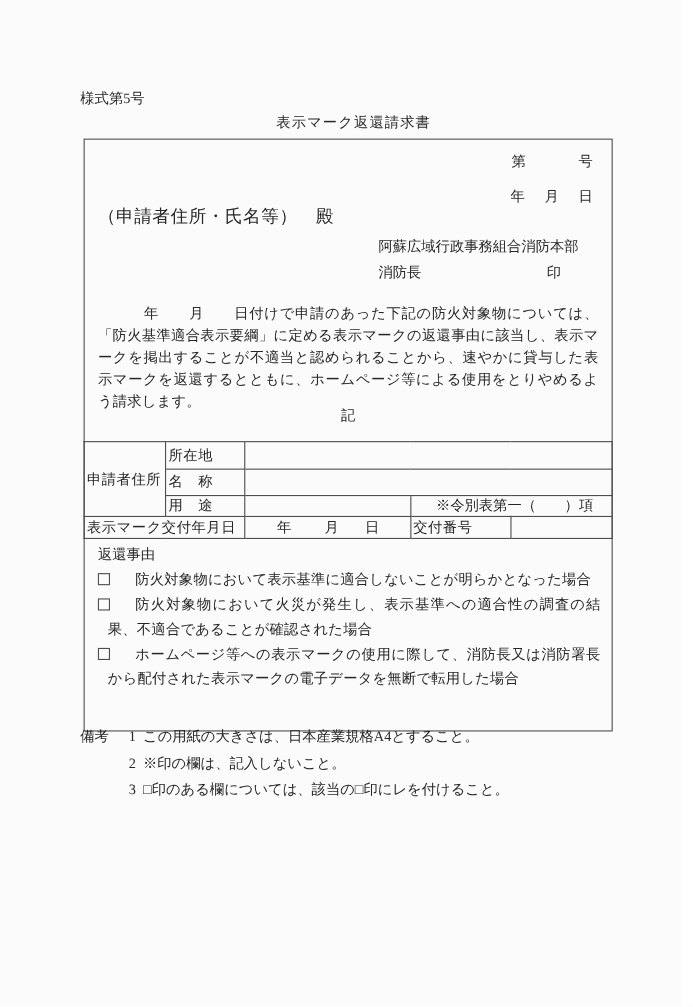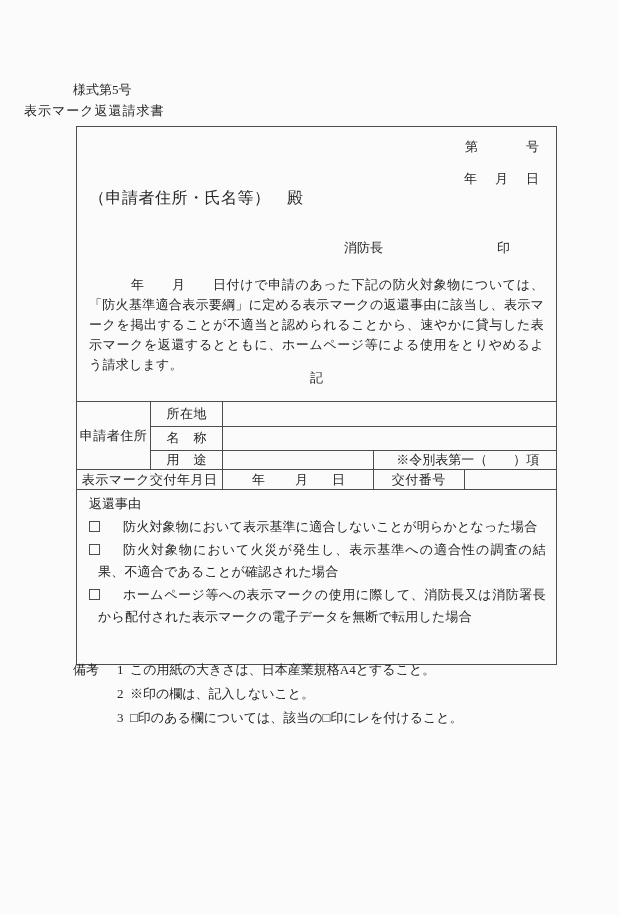--- a/index.html
+++ b/index.html
@@ -21,21 +21,21 @@
     background: var(--bg);
     font-size: 13px;
     line-height: 1.4;
     overflow: hidden;
   }
 
   
   .form-number { position: absolute; left: 73px; top: 81px; }
   .doc-title {
     position: absolute; left: 0; right: 0; top: 102px;
-    text-align: left; letter-spacing: 1px; margin-left: 24px;
+    text-align: center; letter-spacing: 1px; margin-left: 24px;
   }
 
   
   .main-box {
     position: absolute; left: 76px; top: 126px;
     width: 481px; height: 539px;
     border: 1px solid var(--border);
   }
 
   .blank { display: inline-block; height: 1em; vertical-align: bottom; }
@@ -64,21 +64,21 @@
     position: absolute; left: -1px; top: 274px;
     width: 481px; border-collapse: collapse; table-layout: fixed;
   }
   .detail-table td {
     border: 1px solid var(--border);
     padding: 0 6px;
     overflow: hidden;
     white-space: nowrap;
     text-align: center;
   }
-  .detail-table .c { text-align: center; padding: 0 2px; letter-spacing: 0.5px; }
+  .detail-table .c { text-align: left; padding: 0 2px; letter-spacing: 0.5px; }
   .row-a { height: 25px; } .row-b { height: 24px; padding-left: 33px; }
   .row-c { height: 19px; } .row-d { height: 20px; }
   .note-cell { padding-left: 12px !important; }
   .date-cell { text-align: right; padding-right: 5px !important; }
 
   
   .reasons { position: absolute; left: 0; right: 0; top: 362px; }
   .reasons-heading { padding: 3px 12px 0; line-height: 23px; }
   .reasons ul { list-style: none; margin: 1px 0 0; padding: 0 10px 0 21px; }
   .reasons li {
@@ -111,20 +111,21 @@
     <div class="doc-no-line">
       <span>第</span><span class="blank w48"></span><span>号</span>
     </div>
 
     <div class="date-line">
       <span>年</span><span class="blank w18"></span><span>月</span><span class="blank w18"></span><span>日</span>
     </div>
 
     <div class="addressee">（申請者住所・氏名等）　殿</div>
 
+    <div class="issuer-org">阿蘇広域行政事務組合消防本部</div>
     <div class="issuer-title">消防長</div>
     <div class="seal-label">印</div>
 
     <p class="body-para">年　　月　　日付けで申請のあった下記の防火対象物については、「防火基準適合表示要綱」に定める表示マークの返還事由に該当し、表示マークを掲出することが不適当と認められることから、速やかに貸与した表示マークを返還するとともに、ホームページ等による使用をとりやめるよう請求します。</p>
 
     <div class="record-marker">記</div>
 
     <table class="detail-table">
       <colgroup>
         <col style="width:74px">

